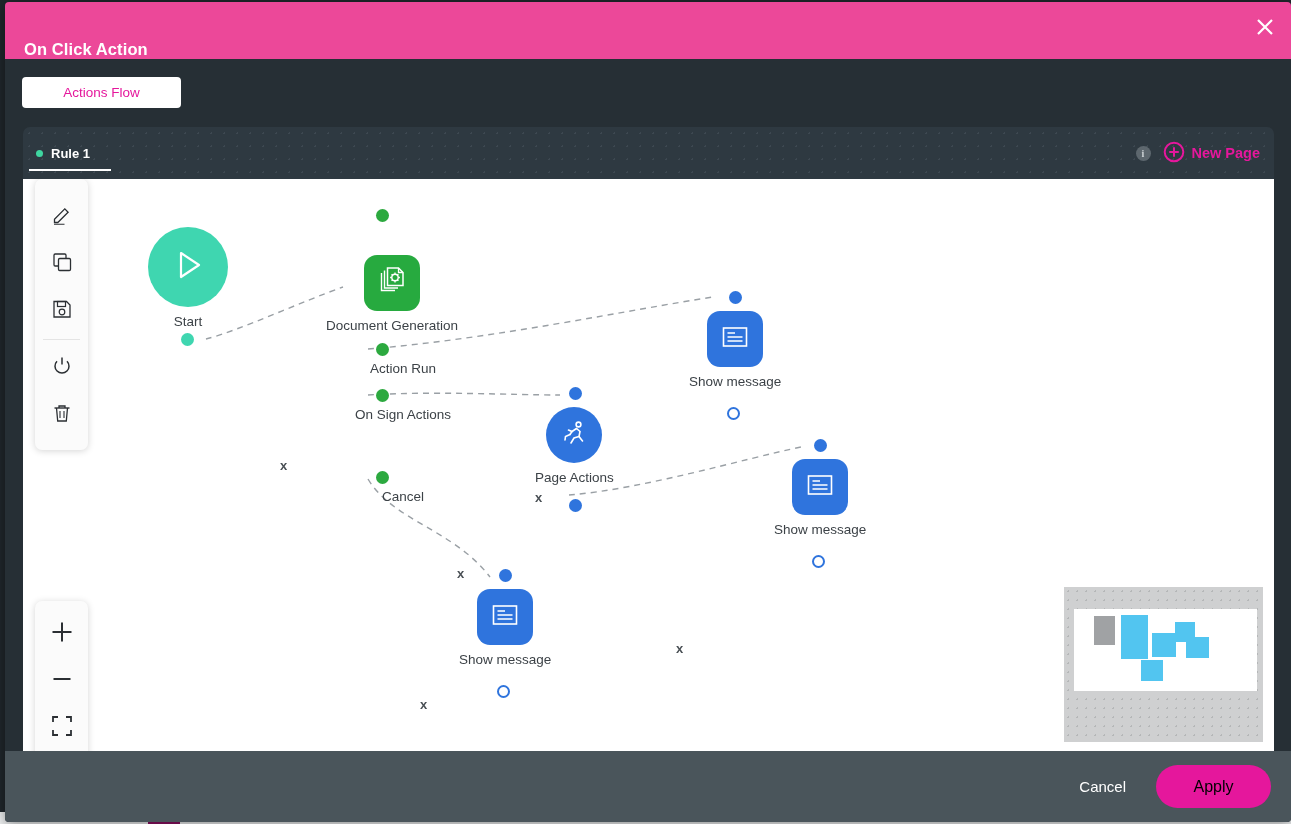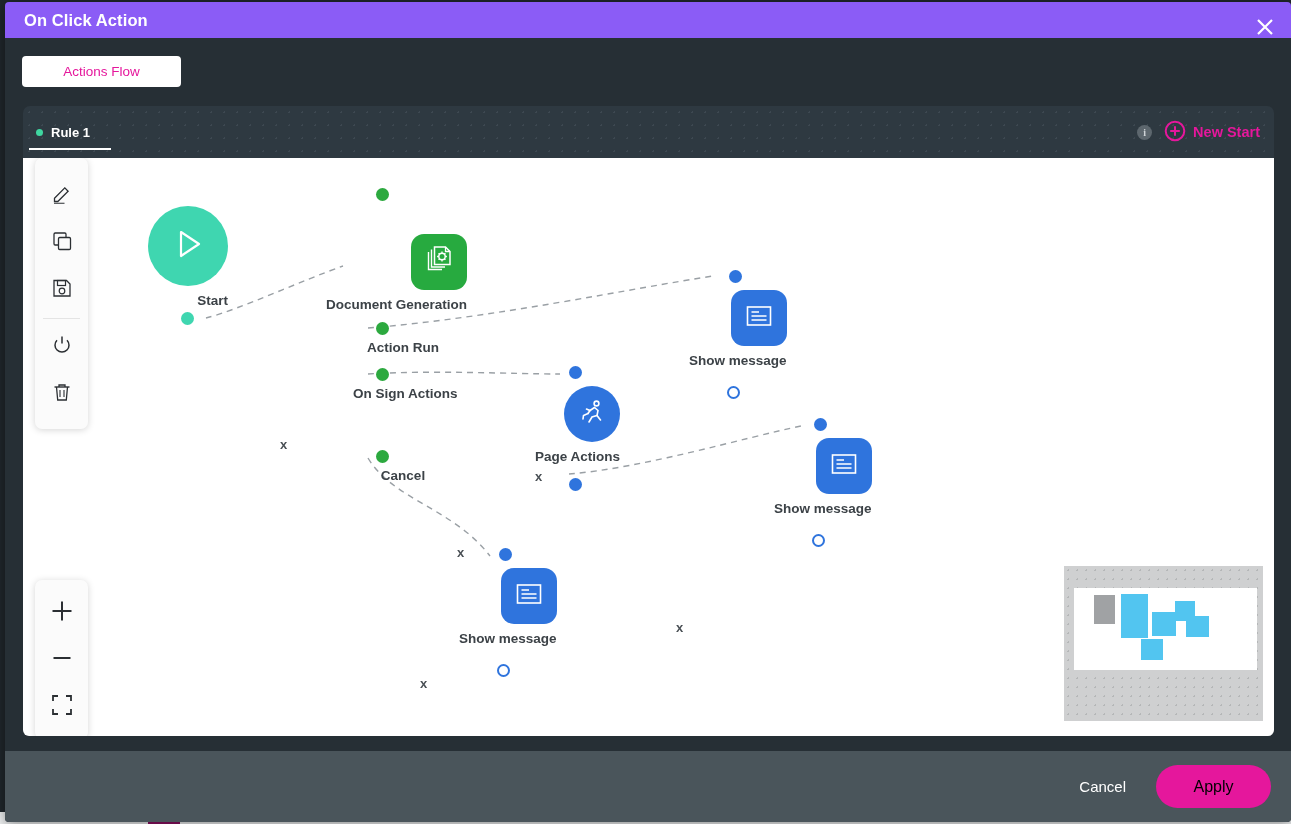--- a/index.html
+++ b/index.html
@@ -29,23 +29,23 @@
     position: absolute; left: 5px; top: 2px;
     width: 1286px; height: 820px;
     background: #262f35;
     border-radius: 4px;
     overflow: hidden;
     box-shadow: 0 2px 14px rgba(0,0,0,.45);
   }
 
   .titlebar {
     position: relative;
-    height: 36px;
-    background: #8b5cf6;
-    display: flex; align-items: center;
+    height: 57px;
+    background: #ec4899;
+    display: flex; align-items: flex-end;
   }
   .titlebar-title {
     margin-left: 19px;
     color: #ffffff;
     font-size: 16.5px;
     font-weight: bold;
     letter-spacing: .1px;
   }
   .close-btn {
     position: absolute; right: 8px; top: 7px;
@@ -142,21 +142,21 @@
   .tool-btn {
     width: 53px; height: 47px;
     display: flex; align-items: center; justify-content: center;
     cursor: pointer;
   }
   .tool-sep { width: 37px; height: 1px; background: #e4e4e4; margin: 5px 0 4px; }
 
   
   .node {
     position: absolute;
-    display: flex; flex-direction: column; align-items: flex-end; font-weight: bold;
+    display: flex; flex-direction: column; align-items: center;
   }
   .node-shape {
     display: flex; align-items: center; justify-content: center;
     cursor: pointer;
   }
   .shape-circle-start {
     width: 80px; height: 80px; border-radius: 50%;
     background: #3fd6b0;
   }
   .shape-circle-blue {
@@ -278,21 +278,21 @@
       <div class="info-icon">
         <span>i</span>
       </div>
       <div class="new-rule">
         <span>
           <svg width="22" height="22" viewBox="0 0 22 22">
             <circle cx="11" cy="11" r="9.3" stroke="#e5179c" stroke-width="2" fill="none"></circle>
             <path d="M11 6.2 V15.8 M6.2 11 H15.8" stroke="#e5179c" stroke-width="2" fill="none"></path>
           </svg>
         </span>
-        <span>New Start</span>
+        <span>New Page</span>
       </div>
     </div>
   </div>
 
   <div class="canvas">
 
     <svg class="canvas-svg" width="1251" height="578">
       <g stroke="#9aa0a5" stroke-width="1.4" fill="none" stroke-dasharray="6,5">
 
         <path d="M183 160 C 215 152, 280 122, 320 108"></path>

